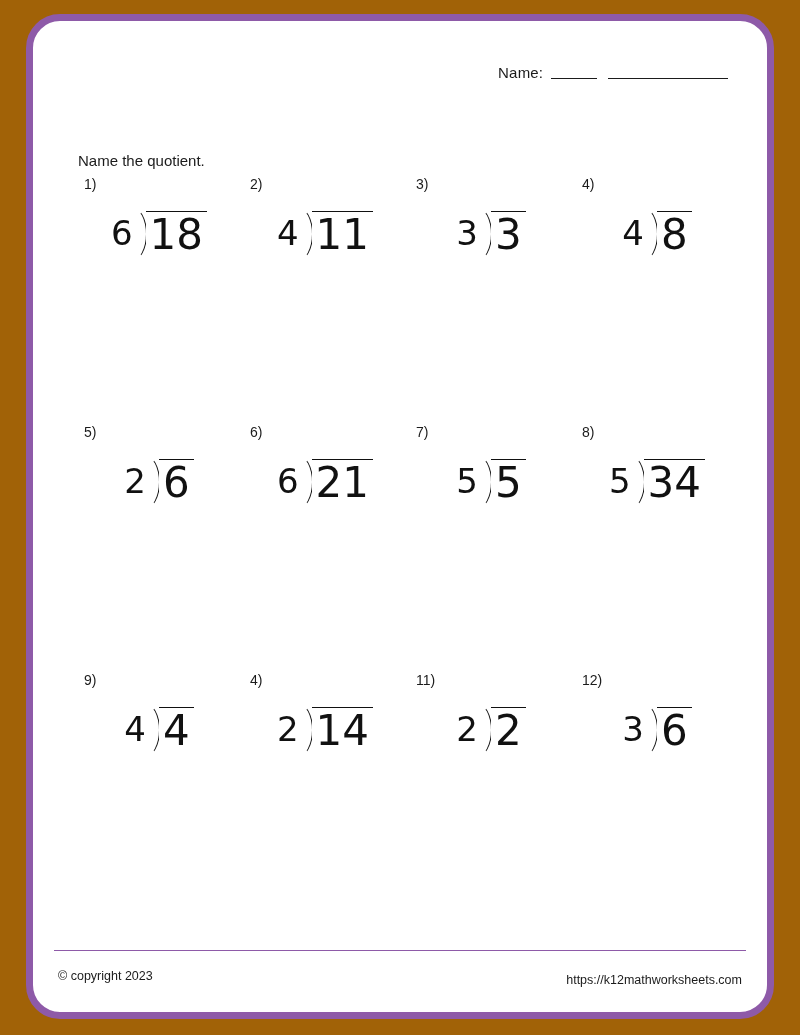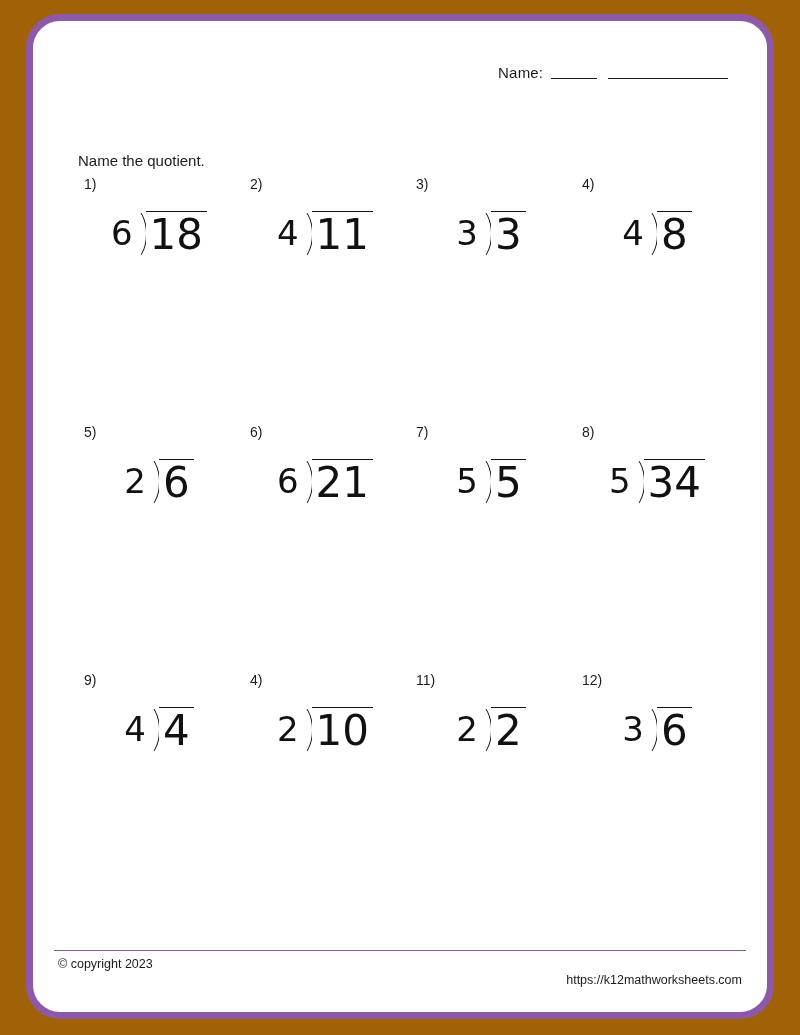--- a/index.html
+++ b/index.html
@@ -187,21 +187,21 @@
     left: 18px;
     right: 18px;
     bottom: 32px;
     height: 20px;
     font-size: 12.5px;
     color: #1b1b1b;
   }
   .footer .left {
     position: absolute;
     left: 4px;
-    top: 0;
+    top: 12px;
   }
   .footer .center {
     position: absolute;
     left: 0;
     right: 0;
     top: 0;
     text-align: center;
   }
   .footer .right {
     position: absolute;
@@ -324,21 +324,21 @@
               <span class="dividend">4</span>
             </span>
           </div>
         </div>
         <div class="cell c1">
           <span class="num">4)</span>
           <div class="problem">
             <span class="divisor">2</span>
             <span class="bracket">
               <span class="bracket-curve"></span>
-              <span class="dividend">10</span>
+              <span class="dividend">14</span>
             </span>
           </div>
         </div>
         <div class="cell c2">
           <span class="num">11)</span>
           <div class="problem">
             <span class="divisor">2</span>
             <span class="bracket">
               <span class="bracket-curve"></span>
               <span class="dividend">2</span>

